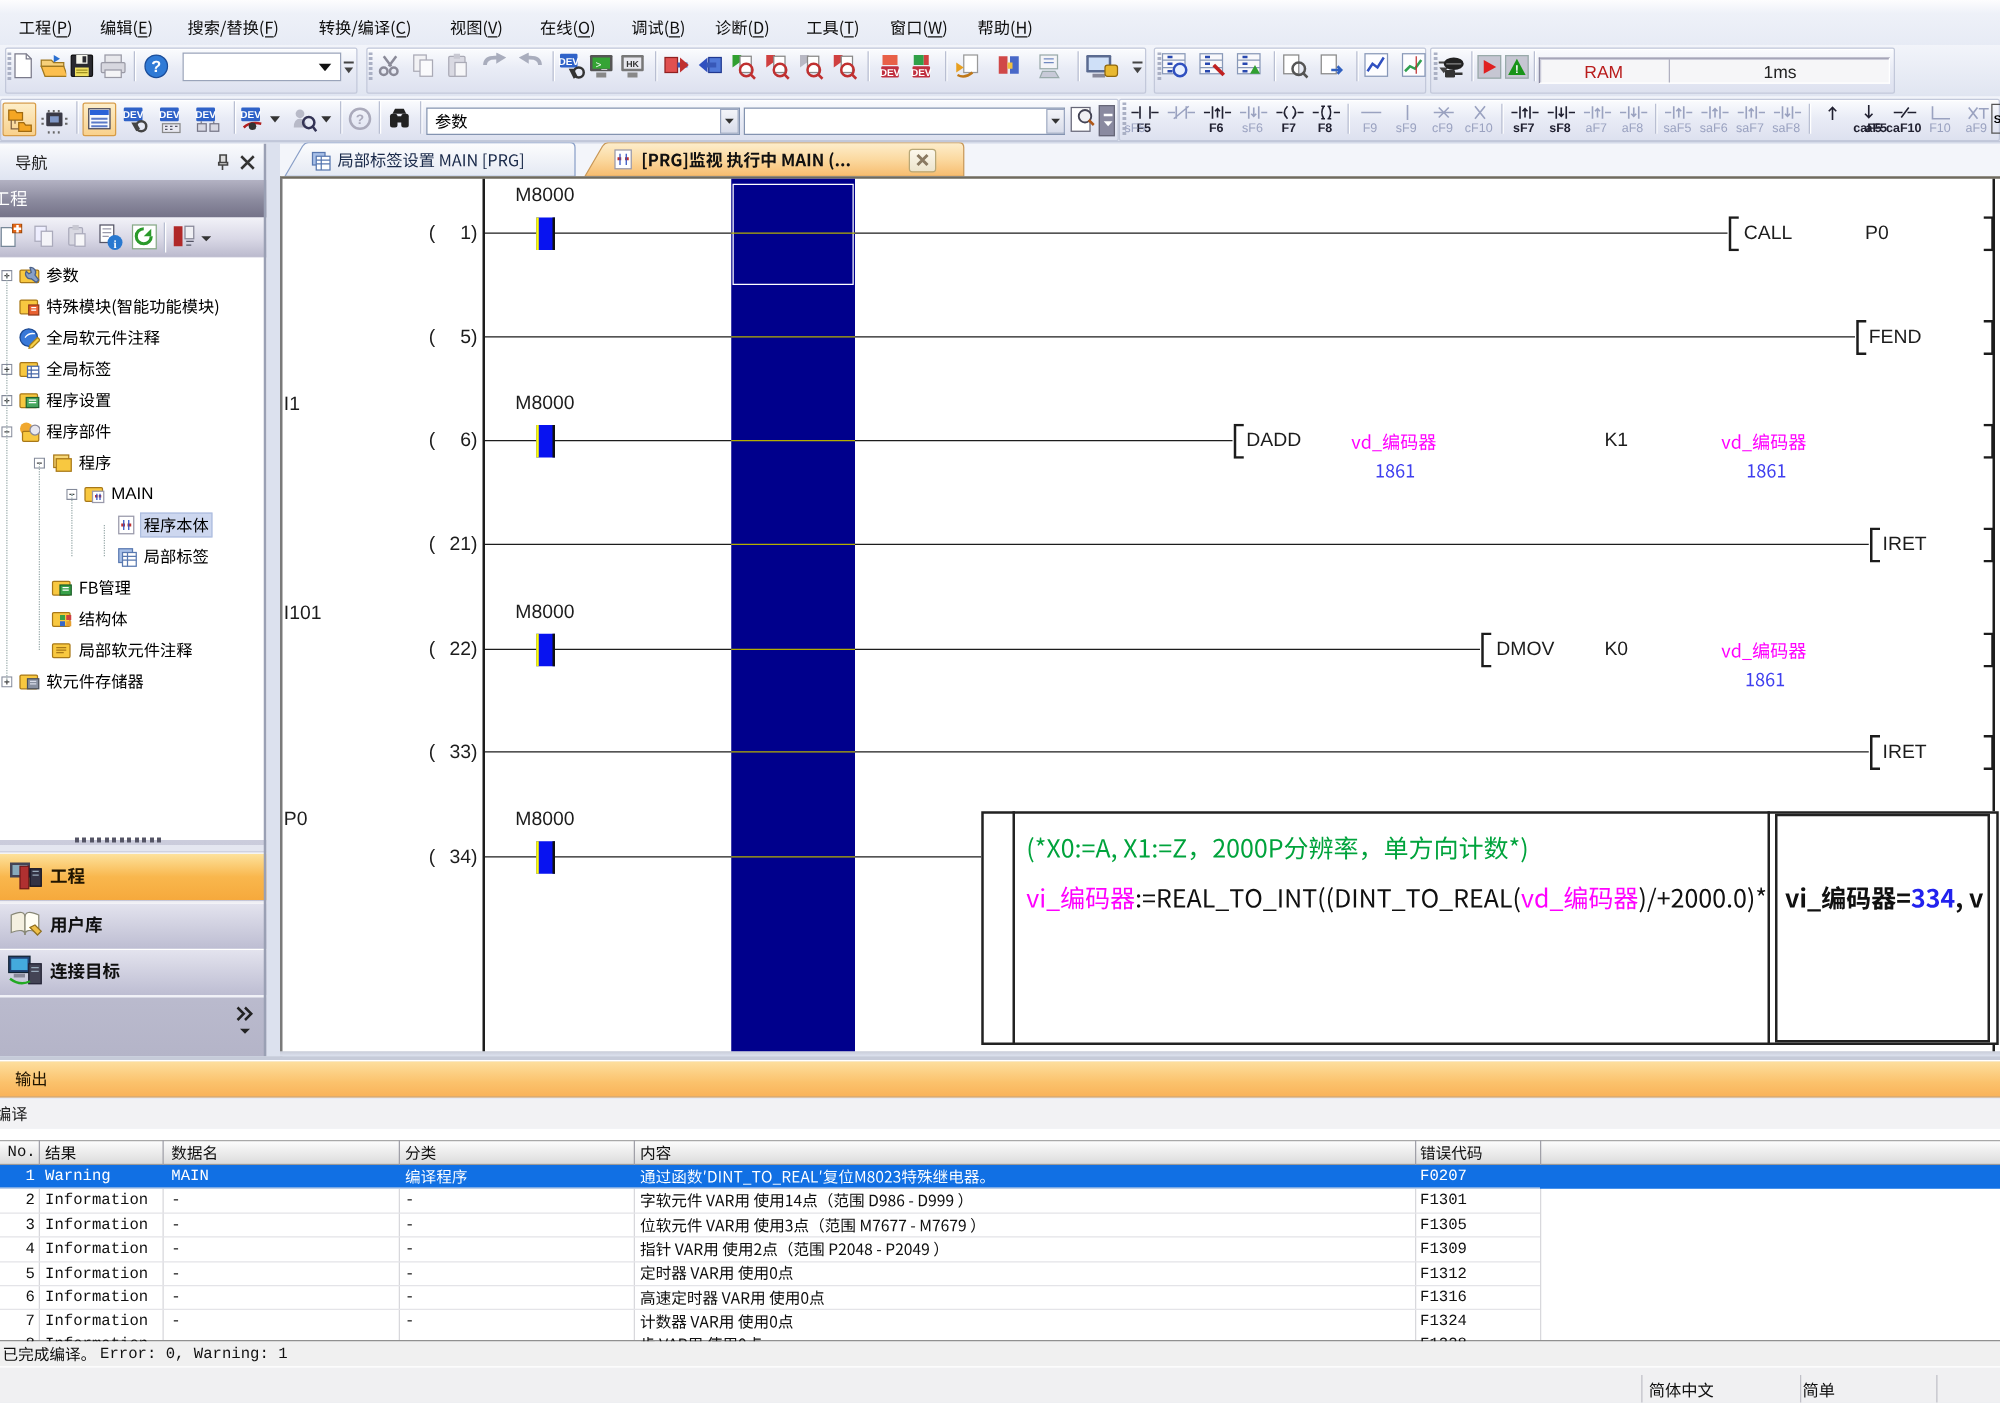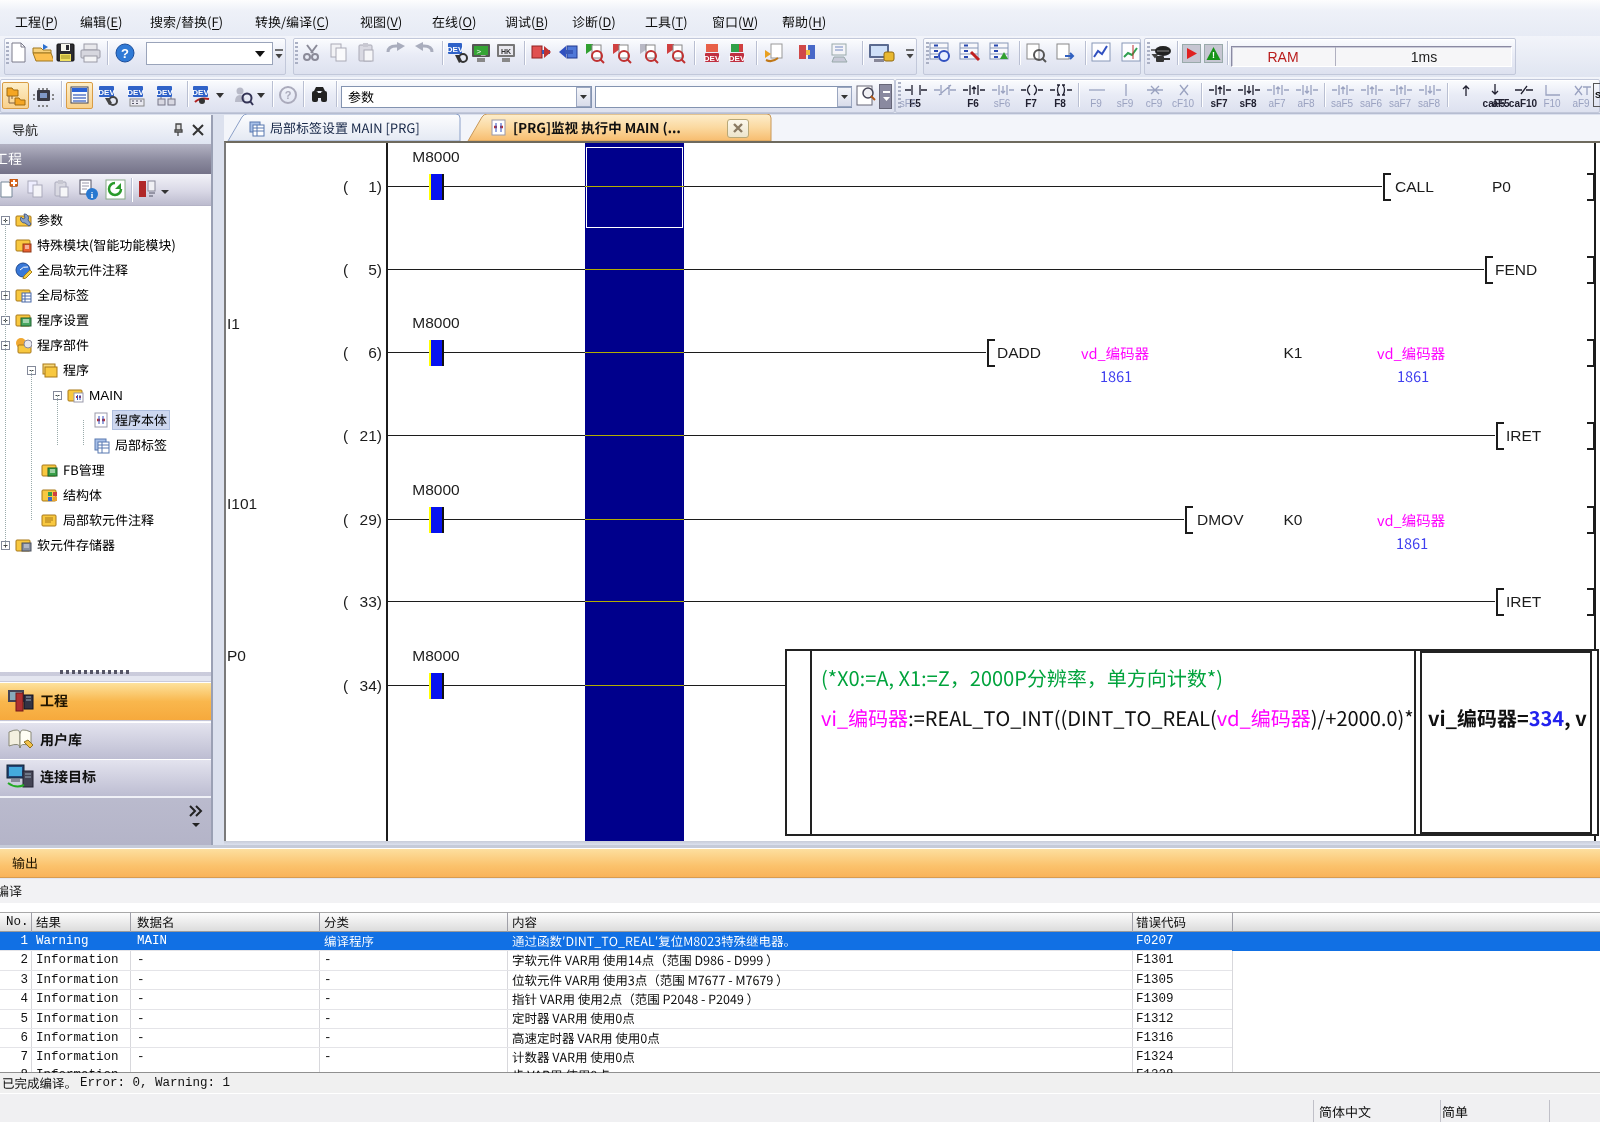--- a/index.html
+++ b/index.html
@@ -726,27 +726,27 @@
   </svg>
 <div class="a" style="left:343px;top:187px;font:15.5px Liberation Sans,sans-serif;color:#1c1c1c;transform:translateY(-50%);white-space:pre;">(</div>
 <div class="a" style="left:330px;top:187px;width:52px;text-align:right;font:15.5px Liberation Sans,sans-serif;color:#1c1c1c;transform:translateY(-50%)"> 1)</div>
 <div class="a" style="left:343px;top:270px;font:15.5px Liberation Sans,sans-serif;color:#1c1c1c;transform:translateY(-50%);white-space:pre;">(</div>
 <div class="a" style="left:330px;top:270px;width:52px;text-align:right;font:15.5px Liberation Sans,sans-serif;color:#1c1c1c;transform:translateY(-50%)"> 5)</div>
 <div class="a" style="left:343px;top:353px;font:15.5px Liberation Sans,sans-serif;color:#1c1c1c;transform:translateY(-50%);white-space:pre;">(</div>
 <div class="a" style="left:330px;top:353px;width:52px;text-align:right;font:15.5px Liberation Sans,sans-serif;color:#1c1c1c;transform:translateY(-50%)"> 6)</div>
 <div class="a" style="left:343px;top:436px;font:15.5px Liberation Sans,sans-serif;color:#1c1c1c;transform:translateY(-50%);white-space:pre;">(</div>
 <div class="a" style="left:330px;top:436px;width:52px;text-align:right;font:15.5px Liberation Sans,sans-serif;color:#1c1c1c;transform:translateY(-50%)">21)</div>
 <div class="a" style="left:343px;top:520px;font:15.5px Liberation Sans,sans-serif;color:#1c1c1c;transform:translateY(-50%);white-space:pre;">(</div>
-<div class="a" style="left:330px;top:520px;width:52px;text-align:right;font:15.5px Liberation Sans,sans-serif;color:#1c1c1c;transform:translateY(-50%)">29)</div>
+<div class="a" style="left:330px;top:520px;width:52px;text-align:right;font:15.5px Liberation Sans,sans-serif;color:#1c1c1c;transform:translateY(-50%)">22)</div>
 <div class="a" style="left:343px;top:602px;font:15.5px Liberation Sans,sans-serif;color:#1c1c1c;transform:translateY(-50%);white-space:pre;">(</div>
 <div class="a" style="left:330px;top:602px;width:52px;text-align:right;font:15.5px Liberation Sans,sans-serif;color:#1c1c1c;transform:translateY(-50%)">33)</div>
 <div class="a" style="left:343px;top:686px;font:15.5px Liberation Sans,sans-serif;color:#1c1c1c;transform:translateY(-50%);white-space:pre;">(</div>
 <div class="a" style="left:330px;top:686px;width:52px;text-align:right;font:15.5px Liberation Sans,sans-serif;color:#1c1c1c;transform:translateY(-50%)">34)</div>
 <div class="a" style="left:227px;top:324px;font:15.5px Liberation Sans,sans-serif;color:#1c1c1c;transform:translateY(-50%);white-space:pre;">I1</div>
-<div class="a" style="left:227px;top:504px;font:15.5px Liberation Sans,sans-serif;color:#1c1c1c;transform:translateY(-50%);white-space:pre;">I101</div>
+<div class="a" style="left:227px;top:491px;font:15.5px Liberation Sans,sans-serif;color:#1c1c1c;transform:translateY(-50%);white-space:pre;">I101</div>
 <div class="a" style="left:227px;top:656px;font:15.5px Liberation Sans,sans-serif;color:#1c1c1c;transform:translateY(-50%);white-space:pre;">P0</div>
 <div class="a" style="left:785px;top:649px;width:814px;height:187px;border:2px solid #222;background:#fff"></div>
 <div class="a" style="left:810px;top:649px;width:2px;height:187px;background:#222"></div>
 <div class="a" style="left:1414px;top:649px;width:2px;height:187px;background:#222"></div>
 <div class="a" style="left:1420px;top:651px;width:172px;height:183px;border:2px solid #222"></div>
 <svg class="t " style="left:821.0px;top:663.6px;" width="404" height="29" viewBox="0 0 404 29">
     <g transform="translate(0,22) scale(0.020000,-0.020000)">
       <use href="#gr28" x="0" fill="#00a33c"></use>
       <use href="#gr2a" x="338" fill="#00a33c"></use>
       <use href="#gr58" x="805" fill="#00a33c"></use>

